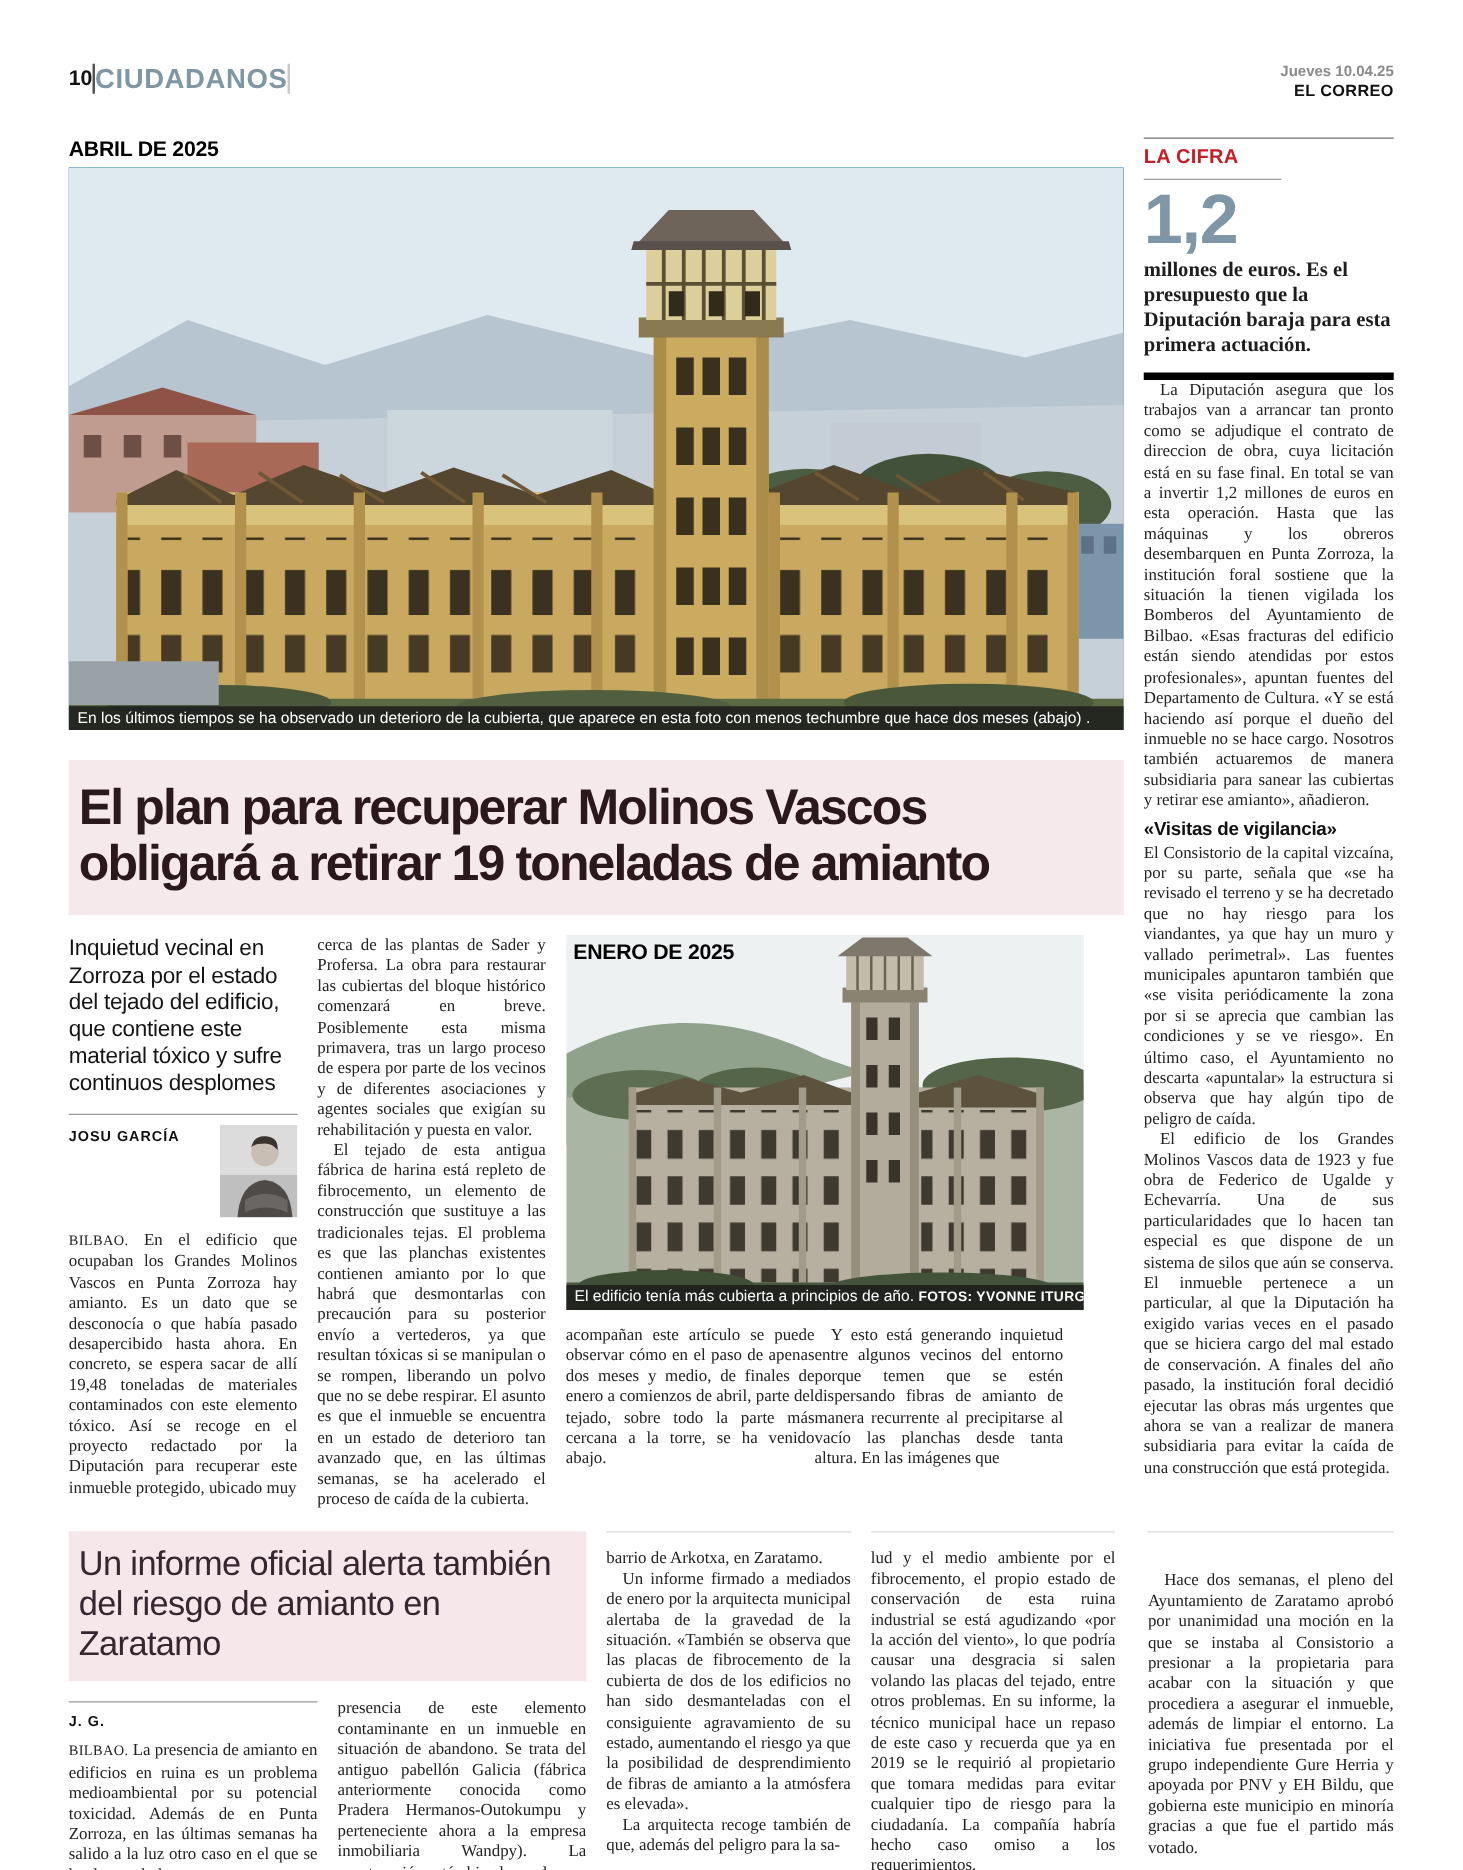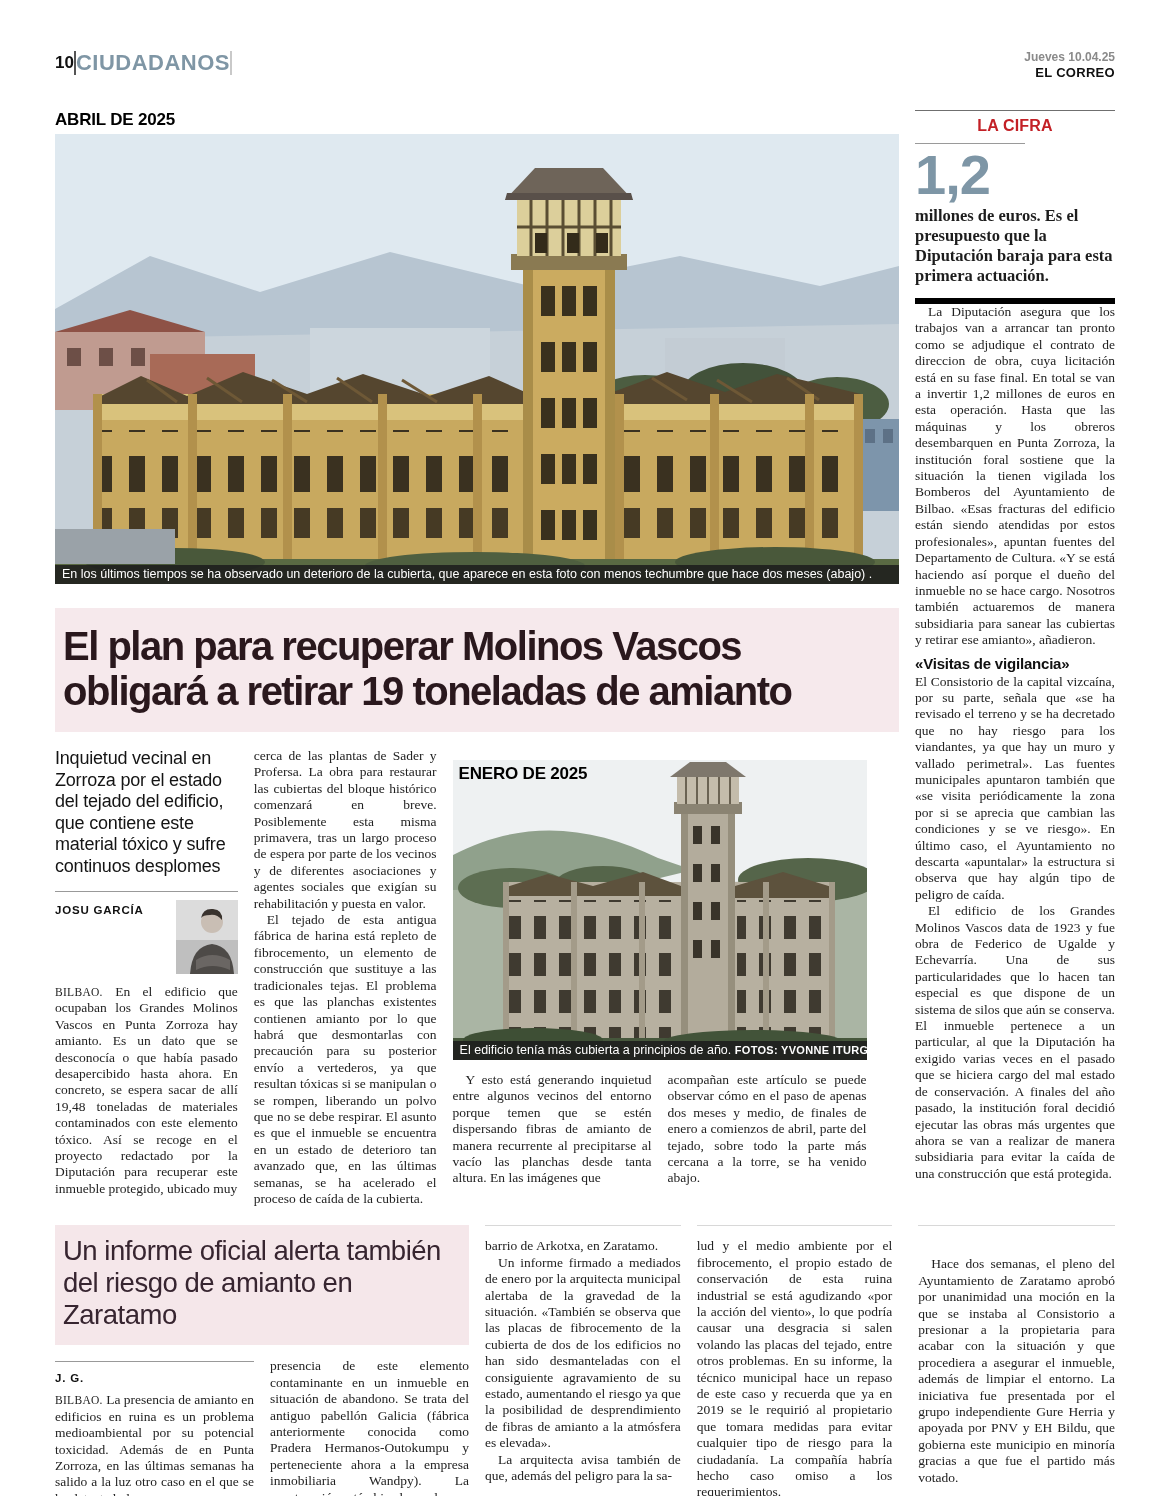--- a/index.html
+++ b/index.html
@@ -43,41 +43,41 @@
     background:#f6e9ec; margin-top:24px; padding:16px 10px 18px 8px;
   }
   .headline-block h1 {
     font-family:"Liberation Sans",sans-serif; font-weight:bold;
     font-size:40px; line-height:45px; letter-spacing:-1.5px; color:#2a181d;
   }
 
   .cols-row { display:flex; margin-top:16px; }
   .col { width:199px; }
   .col + .col { margin-left:16px; }
-  .col-wide { width:486px; margin-left:16px;margin-top:12px; }
+  .col-wide { width:486px; margin-left:16px; }
 
   .deck {
     font-family:"Liberation Sans",sans-serif; font-size:18px; line-height:21.5px;
     color:#141414; letter-spacing:-.2px;
   }
   .byline-box { border-top:1px solid #999; margin-top:14px; padding-top:8px;
     display:flex; justify-content:space-between; align-items:flex-start; }
   .byline { font-family:"Liberation Sans",sans-serif; font-weight:bold; font-size:11.5px; letter-spacing:.8px; color:#111; padding-top:4px; }
   .portrait { width:62px; height:74px; overflow:hidden; }
   .portrait svg { display:block; width:100%; height:100%; }
 
   .body-p { font-size:13.5px; line-height:16.4px; text-align:justify; hyphens:auto; }
   .body-p.ind { text-indent:13px; }
   .dateline { font-size:11.5px; letter-spacing:.3px; }
   .after-byline { margin-top:10px; }
 
   .two-cols { display:flex; margin-top:12px; }
 
   
-  .cifra-toprule { border-top:1px solid #6f6f6f; padding-top:6px;text-align:center; }
+  .cifra-toprule { border-top:1px solid #6f6f6f; padding-top:6px; }
   .cifra-label { font-family:"Liberation Sans",sans-serif; font-weight:bold; font-size:16px; color:#c32026; letter-spacing:.2px; }
   .cifra-midrule { width:110px; border-top:1px solid #9a9a9a; margin-top:8px; }
   .cifra-number { font-family:"Liberation Sans",sans-serif; font-weight:bold; font-size:56px; line-height:58px; color:#7e96a6; letter-spacing:-1px; margin-top:2px; }
   .cifra-deck { font-weight:bold; font-size:16.5px; line-height:20px; color:#1d1d1d; margin-top:2px; }
   .cifra-botrule { border-top:6px solid #000000; margin-top:12px; }
   .sb-sub { font-family:"Liberation Sans",sans-serif; font-weight:bold; font-size:15px; color:#111; margin-top:6px; margin-bottom:2px; letter-spacing:-.2px; }
 
   
   .bottom-row { display:flex; margin-top:18px; }
   .bot-left { width:414px; }
@@ -307,25 +307,25 @@
             </svg>
             <div class="photo-label-overlay">
               <span class="red-label">ENERO DE 2025</span>
             </div>
             <div class="caption-bar">
               <span>El edificio tenía más cubierta a principios de año.</span>
               <span class="credit">FOTOS: YVONNE ITURGAIZ</span>
             </div>
           </div>
           <div class="two-cols">
+            <div class="col">
+              <p class="body-p">acompañan este artículo se puede observar cómo en el paso de apenas dos meses y medio, de finales de enero a comienzos de abril, parte del tejado, sobre todo la parte más cercana a la torre, se ha venido abajo.</p>
+            </div>
             <div class="col" style="margin-left:0;">
               <p class="body-p ind">Y esto está generando inquietud entre algunos vecinos del entorno porque temen que se estén dispersando fibras de amianto de manera recurrente al precipitarse al vacío las planchas desde tanta altura. En las imágenes que</p>
-            </div>
-            <div class="col">
-              <p class="body-p">acompañan este artículo se puede observar cómo en el paso de apenas dos meses y medio, de finales de enero a comienzos de abril, parte del tejado, sobre todo la parte más cercana a la torre, se ha venido abajo.</p>
             </div>
           </div>
         </div>
       </div>
     </div>
 
     <div class="sidebar">
       <div class="cifra-toprule">
         <div class="cifra-label">LA CIFRA</div>
       </div>
@@ -358,21 +358,21 @@
         </div>
         <div class="col" style="margin-top:-34px;">
           <p class="body-p">presencia de este elemento contaminante en un inmueble en situación de abandono. Se trata del antiguo pabellón Galicia (fábrica anteriormente conocida como Pradera Hermanos-Outokumpu y perteneciente ahora a la empresa inmobiliaria Wandpy). La construcción está ubicada en el</p>
         </div>
       </div>
     </div>
 
     <div class="bot-col">
       <p class="body-p">barrio de Arkotxa, en Zaratamo.</p>
       <p class="body-p ind">Un informe firmado a mediados de enero por la arquitecta municipal alertaba de la gravedad de la situación. «También se observa que las placas de fibrocemento de la cubierta de dos de los edificios no han sido desmanteladas con el consiguiente agravamiento de su estado, aumentando el riesgo ya que la posibilidad de desprendimiento de fibras de amianto a la atmósfera es elevada».</p>
-      <p class="body-p ind">La arquitecta avisa también de que, además del peligro para la sa-</p>
+      <p class="body-p ind">La arquitecta recoge también de que, además del peligro para la sa-</p>
     </div>
 
     <div class="bot-col">
       <p class="body-p">lud y el medio ambiente por el fibrocemento, el propio estado de conservación de esta ruina industrial se está agudizando «por la acción del viento», lo que podría causar una desgracia si salen volando las placas del tejado, entre otros problemas. En su informe, la técnico municipal hace un repaso de este caso y recuerda que ya en 2019 se le requirió al propietario que tomara medidas para evitar cualquier tipo de riesgo para la ciudadanía. La compañía habría hecho caso omiso a los requerimientos.</p>
     </div>
 
     <div class="bot-col sb">
       <p class="body-p ind" style="margin-top:18px;">Hace dos semanas, el pleno del Ayuntamiento de Zaratamo aprobó por unanimidad una moción en la que se instaba al Consistorio a presionar a la propietaria para acabar con la situación y que procediera a asegurar el inmueble, además de limpiar el entorno. La iniciativa fue presentada por el grupo independiente Gure Herria y apoyada por PNV y EH Bildu, que gobierna este municipio en minoría gracias a que fue el partido más votado.</p>
     </div>
   </div>

